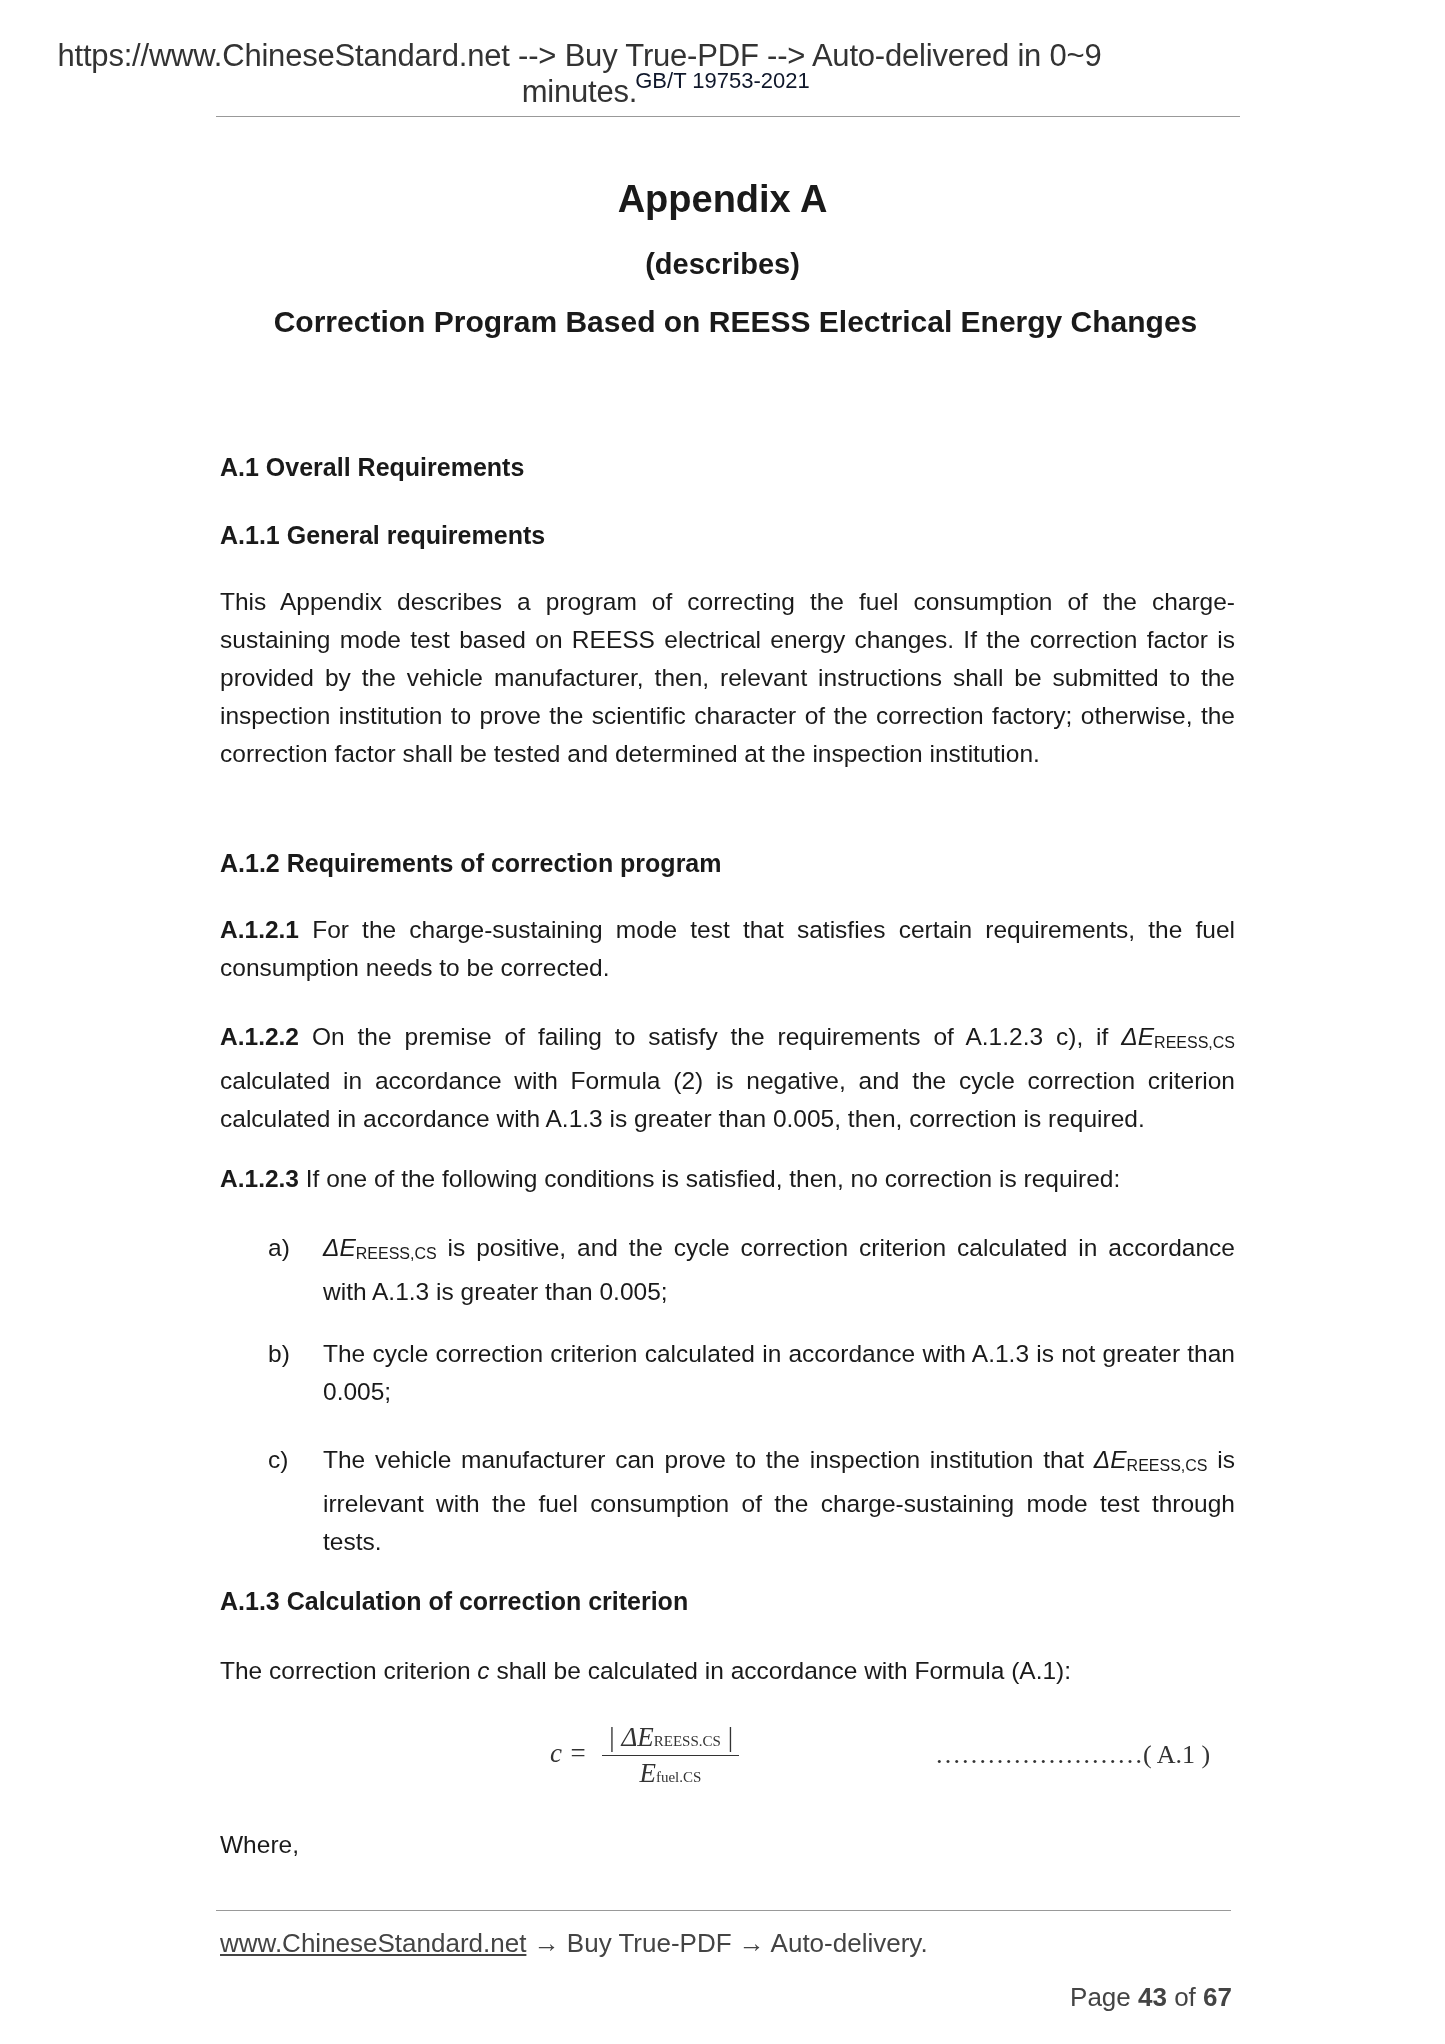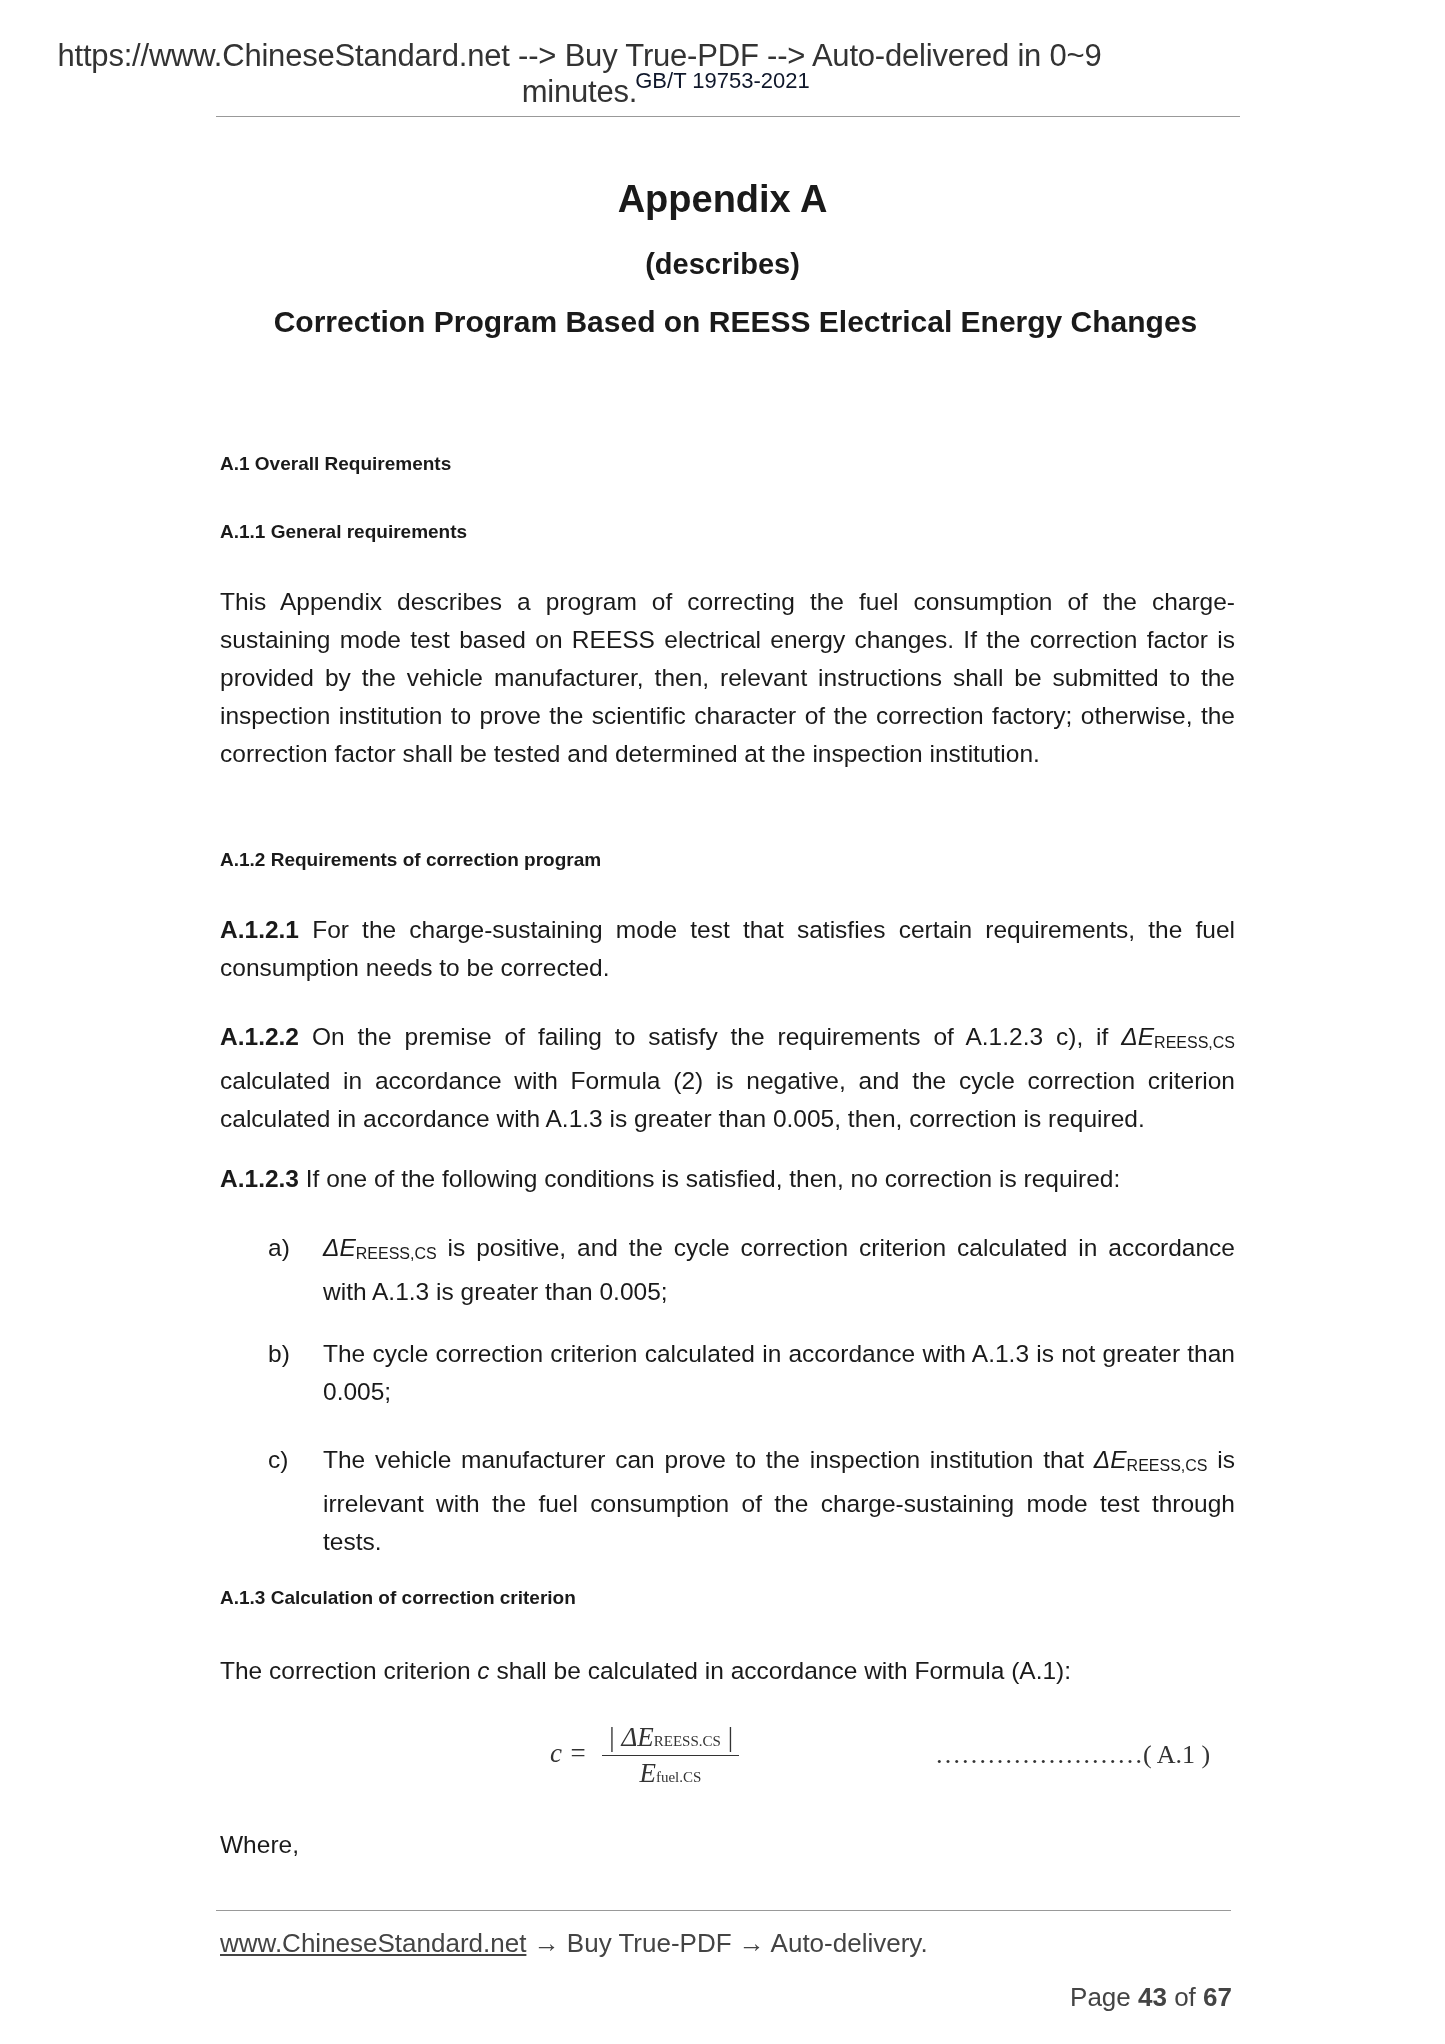--- a/index.html
+++ b/index.html
@@ -7,21 +7,21 @@
          font-family: "Liberation Sans", sans-serif; color: #1a1a1a; }
   .top-banner { position: absolute; top: 38px; left: 0; width: 1159px; text-align: center;
                 font-size: 31px; color: #333; letter-spacing: -0.2px; }
   .std-code { position: absolute; top: 68px; left: 0; width: 1445px; text-align: center;
               font-size: 22px; color: #0f172a; }
   .hr-top { position: absolute; top: 116px; left: 216px; width: 1024px; height: 1px; background: #999; }
   .title { position: absolute; left: 0; width: 1445px; text-align: center; font-weight: bold; }
   .t1 { top: 178px; font-size: 38px; }
   .t2 { top: 248px; font-size: 29px; }
   .t3 { top: 305px; font-size: 30px; padding-left: 13px; }
-  .h { font-weight: bold; position: absolute; left: 220px; font-size: 19px; }
+  .h { font-weight: bold; position: absolute; left: 220px; font-size: 25px; }
   .para { position: absolute; left: 220px; width: 1015px; font-size: 24.5px; line-height: 38px; text-align: justify; }
   .para b { font-weight: bold; }
   .sub { font-size: 16px; vertical-align: -3px; font-style: normal; }
   .list-item { position: absolute; left: 268px; width: 967px; font-size: 24.5px; line-height: 38px; }
   .list-item .mark { position: absolute; left: 0; top: 0; }
   .list-item .txt { margin-left: 55px; display: block; text-align: justify; }
   .formula { position: absolute; top: 1722px; left: 550px; font-family: "Liberation Serif", serif; font-size: 27px; color: #333; }
   .frac { display: inline-block; vertical-align: middle; text-align: center; margin-left: 8px; }
   .frac .num { display: block; border-bottom: 1.5px solid #333; padding: 0 6px 2px; }
   .frac .den { display: block; padding-top: 2px; }

